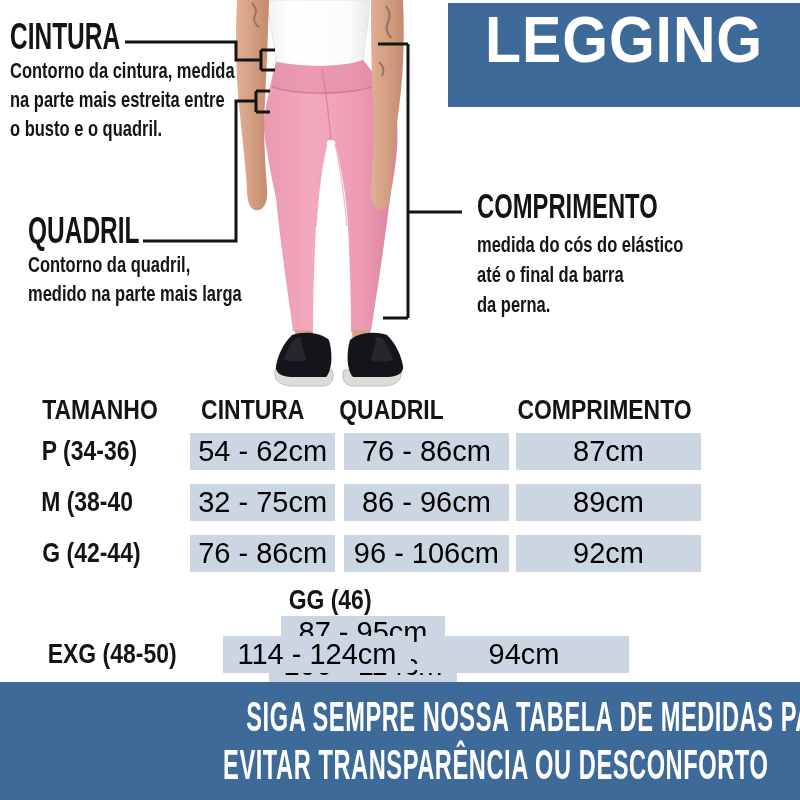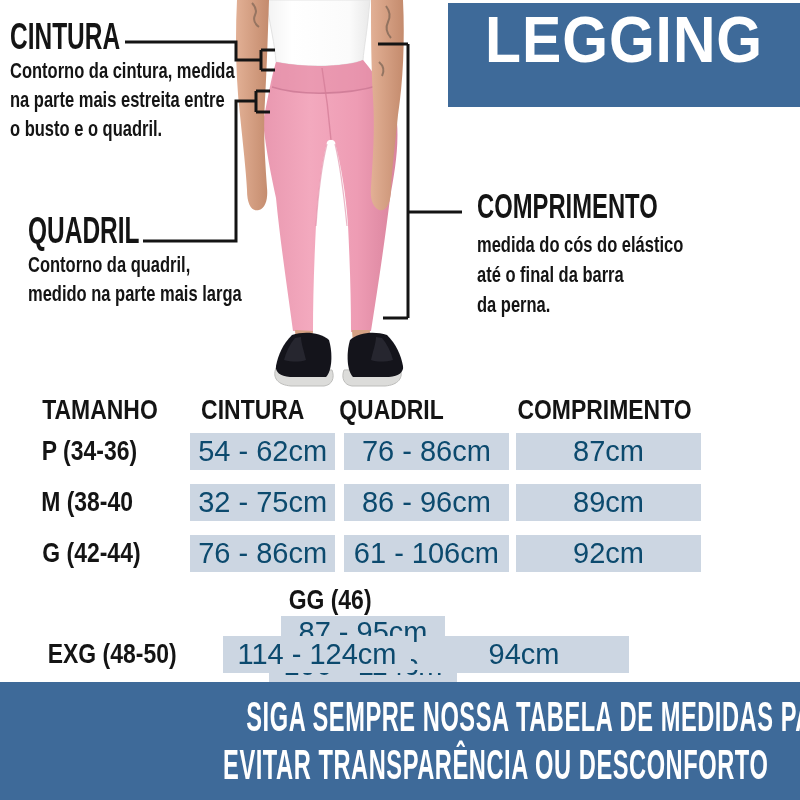--- a/index.html
+++ b/index.html
@@ -33,21 +33,21 @@
   #header-row .hcell{display:flex;justify-content:center;align-items:center;}
   #header-row .sq{display:inline-block;transform:scaleX(.85);transform-origin:50% 50%;white-space:nowrap;}
   #header-row .col3 .sq{transform:translateX(-18px) scaleX(.85);}
   #header-row .col4 .sq{transform:translateX(6px) scaleX(.85);}
   .trow{height:37px;}
   .trow .tlabel{font-weight:700;font-size:27px;}
   .trow .tlabel .sq{display:inline-block;transform:scaleX(.85);transform-origin:100% 50%;white-space:nowrap;}
   .tcell{
     height:37px;background:var(--cell_bg,#ccd6e2);
     display:flex;align-items:center;justify-content:center;
-    font-size:29px;font-weight:400;color:#0c4a6e;white-space:nowrap;
+    font-size:29px;font-weight:400;color:#000000;white-space:nowrap;
   }
   #row-0{top:433px;} #row-1{top:484px;} #row-2{top:535px;} #row-3{top:585px;flex-direction:column;} #row-4{top:636px;}
   
   #footer-banner{
     position:absolute;left:0;top:682px;width:800px;height:118px;
     background:var(--banner_blue,#3e6a99);color:#ffffff;text-align:center;
     padding-top:10px;box-sizing:border-box;
   }
   #footer-banner .fline{font-size:43px;font-weight:700;line-height:48px;white-space:nowrap;}
   #footer-banner .sq{display:inline-block;transform:scaleX(.55);transform-origin:50% 50%;letter-spacing:1px;}
@@ -211,21 +211,21 @@
       <div class="col4 tcell">89cm</div>
     </div>
 
     <div class="flexrow trow" id="row-2">
       <div class="col-size tlabel">
           <span class="sq">G (42-44)</span>
         </div>
       <div class="gap1"></div>
       <div class="col2 tcell">76 - 86cm</div>
       <div class="gap2"></div>
-      <div class="col3 tcell">61 - 106cm</div>
+      <div class="col3 tcell">96 - 106cm</div>
       <div class="gap3"></div>
       <div class="col4 tcell">92cm</div>
     </div>
 
     <div class="flexrow trow" id="row-3">
       <div class="col-size tlabel">
           <span class="sq">GG (46)</span>
         </div>
       <div class="gap1"></div>
       <div class="col2 tcell">87 - 95cm</div>

